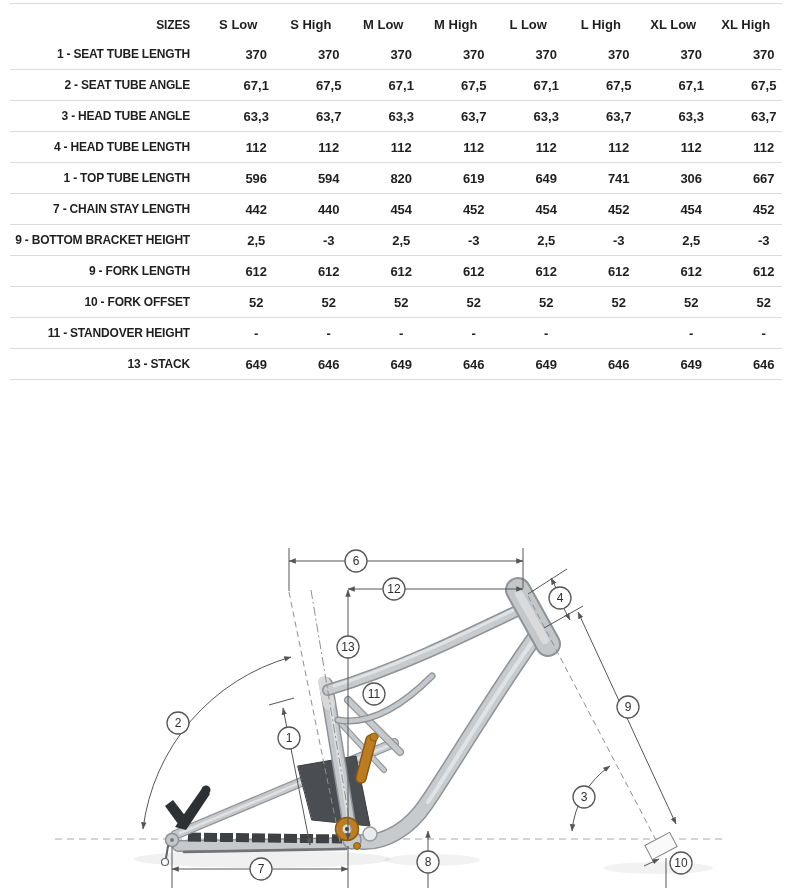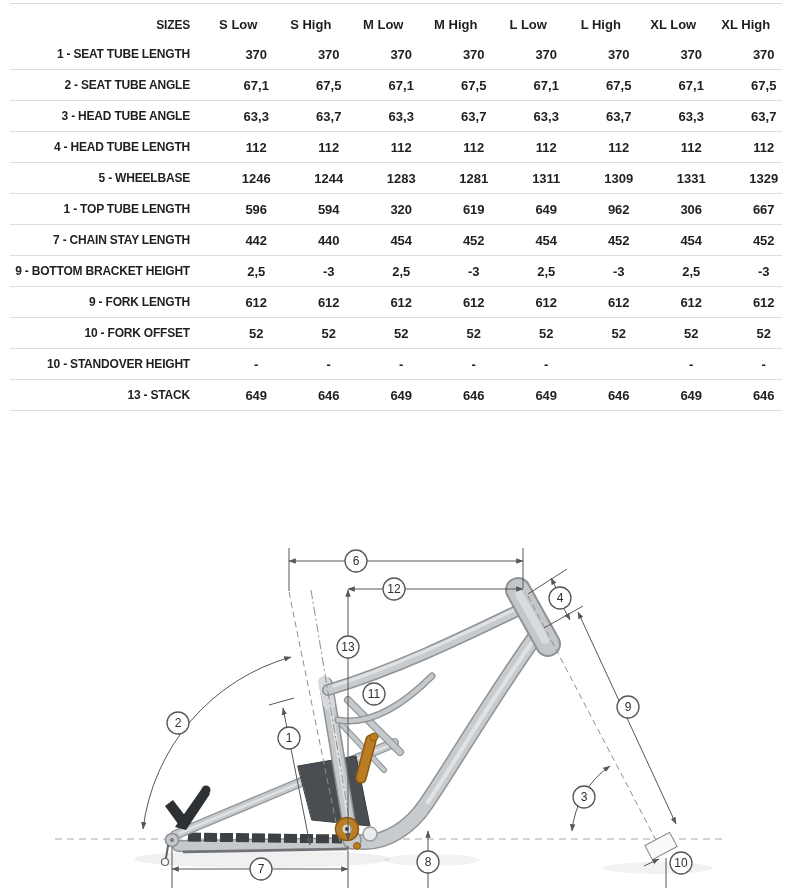--- a/index.html
+++ b/index.html
@@ -78,38 +78,27 @@
           <div class="cell">112</div>
           <div class="cell">112</div>
           <div class="cell">112</div>
           <div class="cell">112</div>
           <div class="cell">112</div>
           <div class="cell">112</div>
           <div class="cell">112</div>
           <div class="cell">112</div>
         </div>
         <div class="t-row">
-          <div class="cell label">5 - WHEELBASE</div>
-          <div class="cell">1246</div>
-          <div class="cell">1244</div>
-          <div class="cell">1283</div>
-          <div class="cell">1281</div>
-          <div class="cell">1311</div>
-          <div class="cell">1309</div>
-          <div class="cell">1331</div>
-          <div class="cell">1329</div>
-        </div>
-        <div class="t-row">
           <div class="cell label">1 - TOP TUBE LENGTH</div>
           <div class="cell">596</div>
           <div class="cell">594</div>
-          <div class="cell">320</div>
+          <div class="cell">820</div>
           <div class="cell">619</div>
           <div class="cell">649</div>
-          <div class="cell">962</div>
+          <div class="cell">741</div>
           <div class="cell">306</div>
           <div class="cell">667</div>
         </div>
         <div class="t-row">
           <div class="cell label">7 - CHAIN STAY LENGTH</div>
           <div class="cell">442</div>
           <div class="cell">440</div>
           <div class="cell">454</div>
           <div class="cell">452</div>
           <div class="cell">454</div>
@@ -144,21 +133,21 @@
           <div class="cell">52</div>
           <div class="cell">52</div>
           <div class="cell">52</div>
           <div class="cell">52</div>
           <div class="cell">52</div>
           <div class="cell">52</div>
           <div class="cell">52</div>
           <div class="cell">52</div>
         </div>
         <div class="t-row">
-          <div class="cell label">10 - STANDOVER HEIGHT</div>
+          <div class="cell label">11 - STANDOVER HEIGHT</div>
           <div class="cell">-</div>
           <div class="cell">-</div>
           <div class="cell">-</div>
           <div class="cell">-</div>
           <div class="cell">-</div>
           <div class="cell"></div>
           <div class="cell">-</div>
           <div class="cell">-</div>
         </div>
         <div class="t-row">

